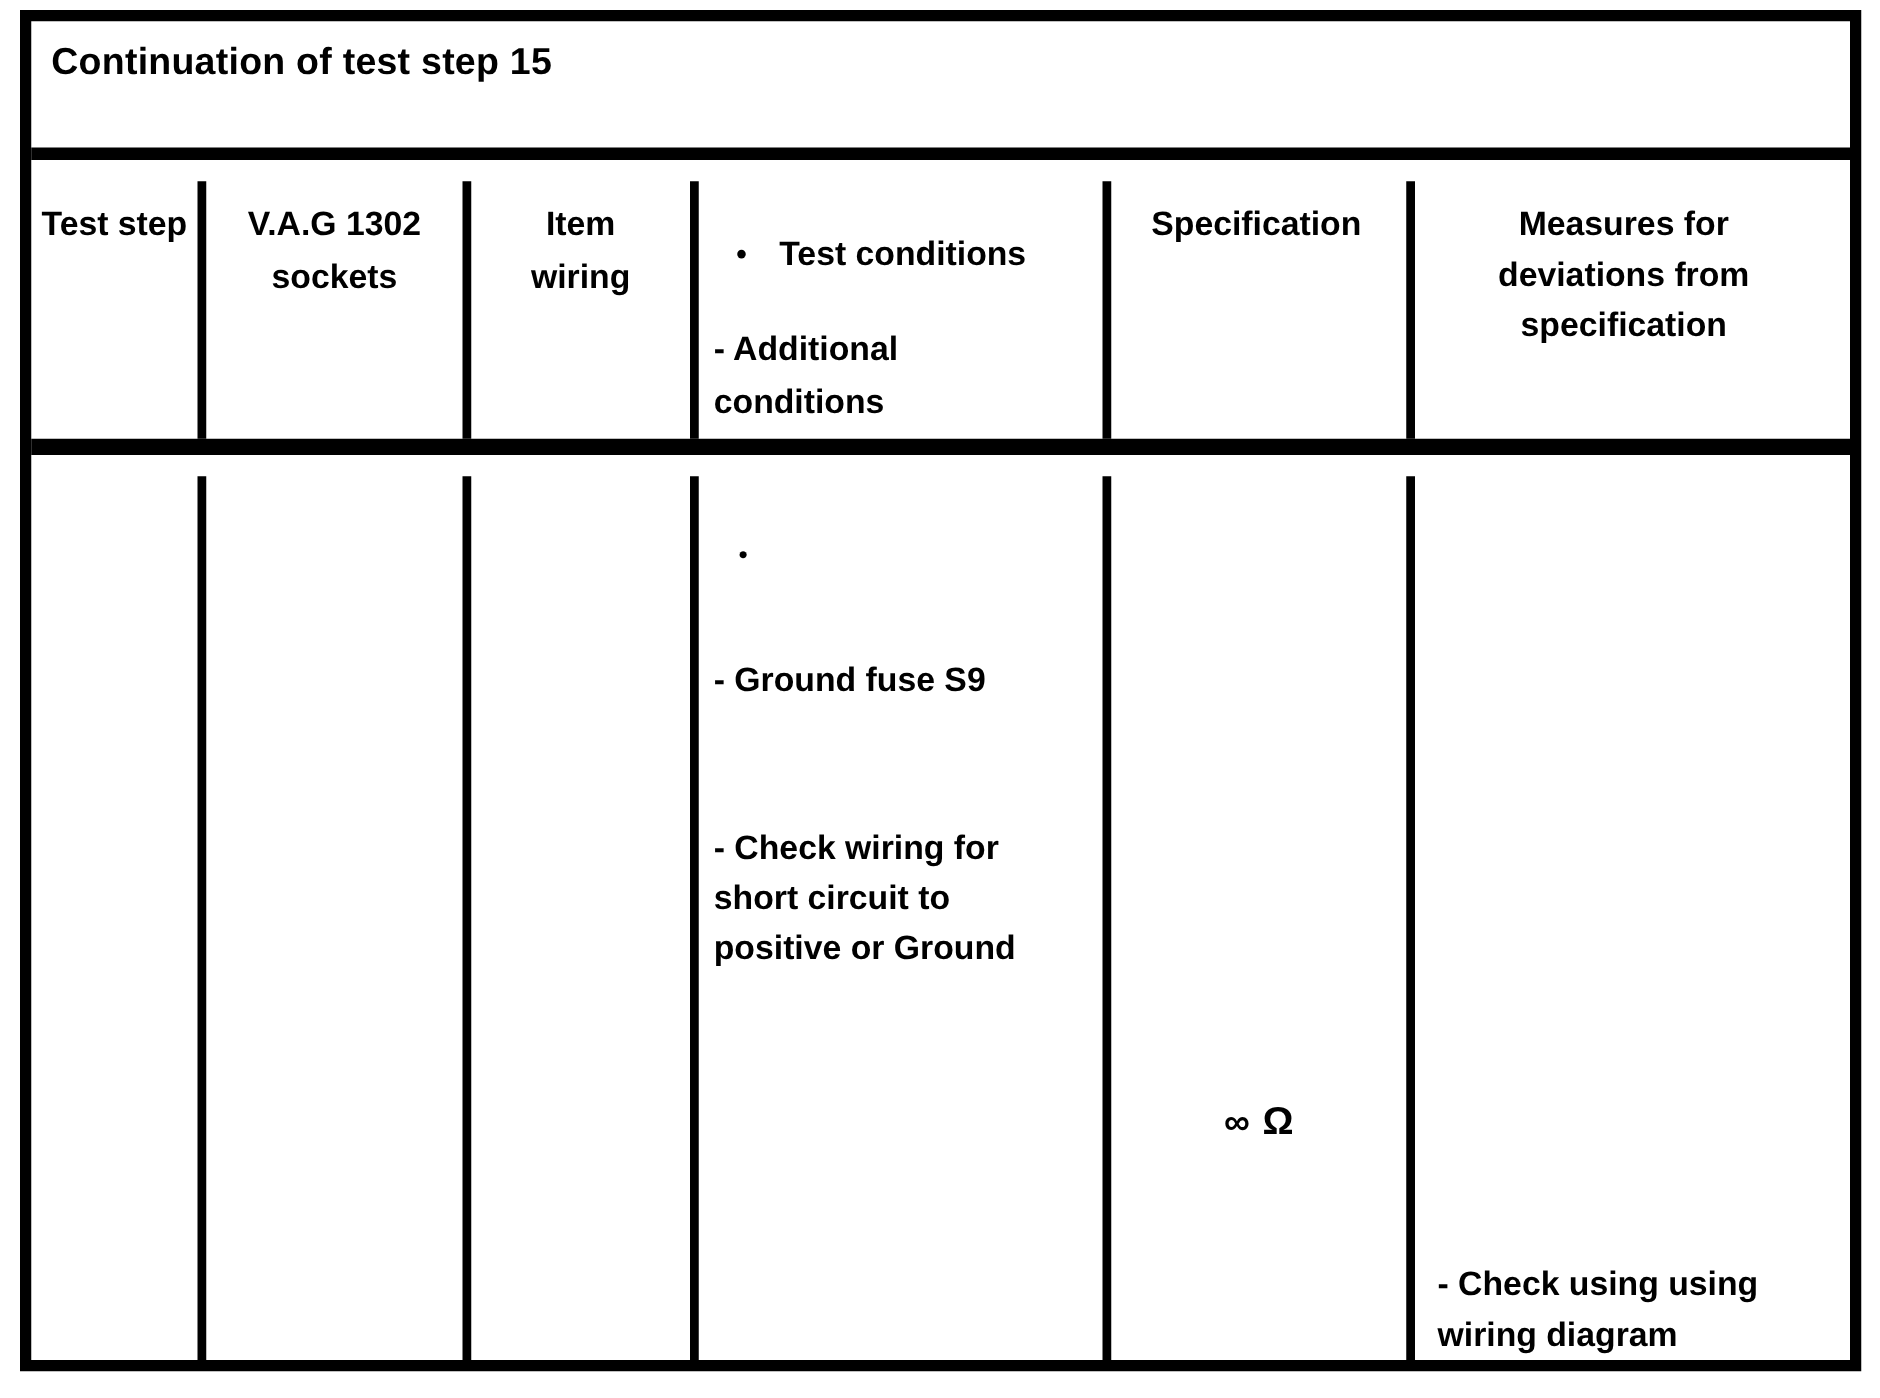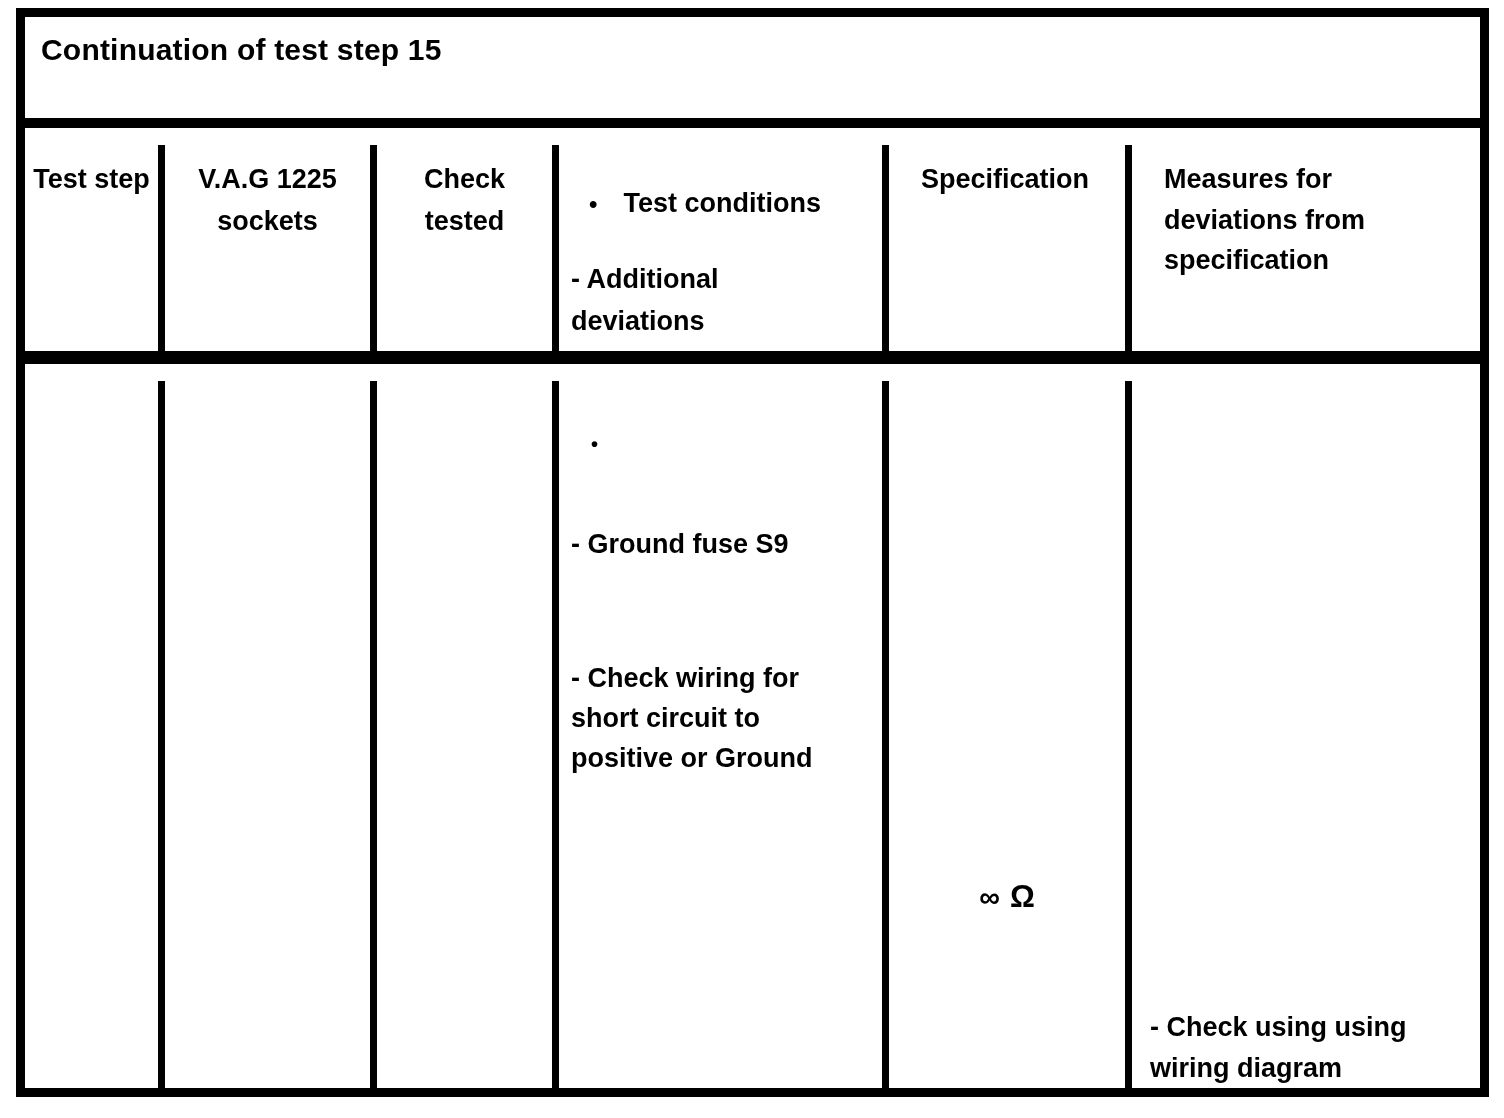--- a/index.html
+++ b/index.html
@@ -75,20 +75,21 @@
     margin: 34px 0 0 12px;
     max-width: 220px;
     line-height: 1.55;
   }
   
   .cell.pad-left { padding-left: 32px; }
   .measures-head {
     display: inline-block;
     max-width: 270px;
     line-height: 1.5;
+    text-align: center;
   }
   
   .body-bullet-row { margin: 28px 0 0 32px; }
   .body-bullet-row .bullet { margin-right: 28px; font-size: 20px; }
   .bullet-text {
     display: inline-block;
     width: 195px;
     line-height: 1.6;
   }
   .omega-sup {
@@ -121,31 +122,31 @@
 
     <div class="title-row">
       <span class="title-text">Continuation of test step 15</span>
     </div>
 
     <div class="grid header-row">
       <div class="cell center">
         <span class="centered-narrow">Test step</span>
       </div>
       <div class="cell center">
-        <span class="centered-mid">V.A.G 1225 sockets</span>
+        <span class="centered-mid">V.A.G 1302 sockets</span>
       </div>
       <div class="cell center">
-        <span class="centered-narrow">Check tested</span>
+        <span class="centered-narrow">Item wiring</span>
       </div>
       <div class="cell">
         <div class="bullet-row hdr-bullet-row">
           <span class="bullet">•</span>
           <span>Test conditions</span>
         </div>
-        <div class="dash-block">- Additional deviations</div>
+        <div class="dash-block">- Additional conditions</div>
       </div>
       <div class="cell pad-left">
         <span>Specification</span>
       </div>
       <div class="cell pad-left">
         <span class="measures-head">Measures for deviations from specification</span>
       </div>
     </div>
 
     <div class="grid body-row">

